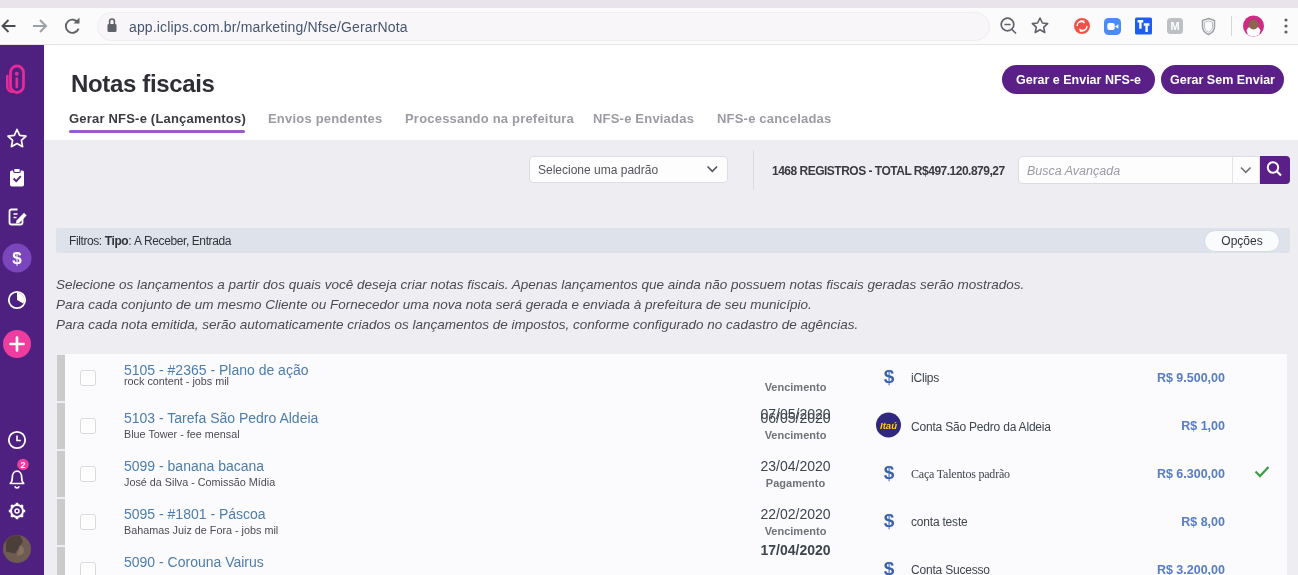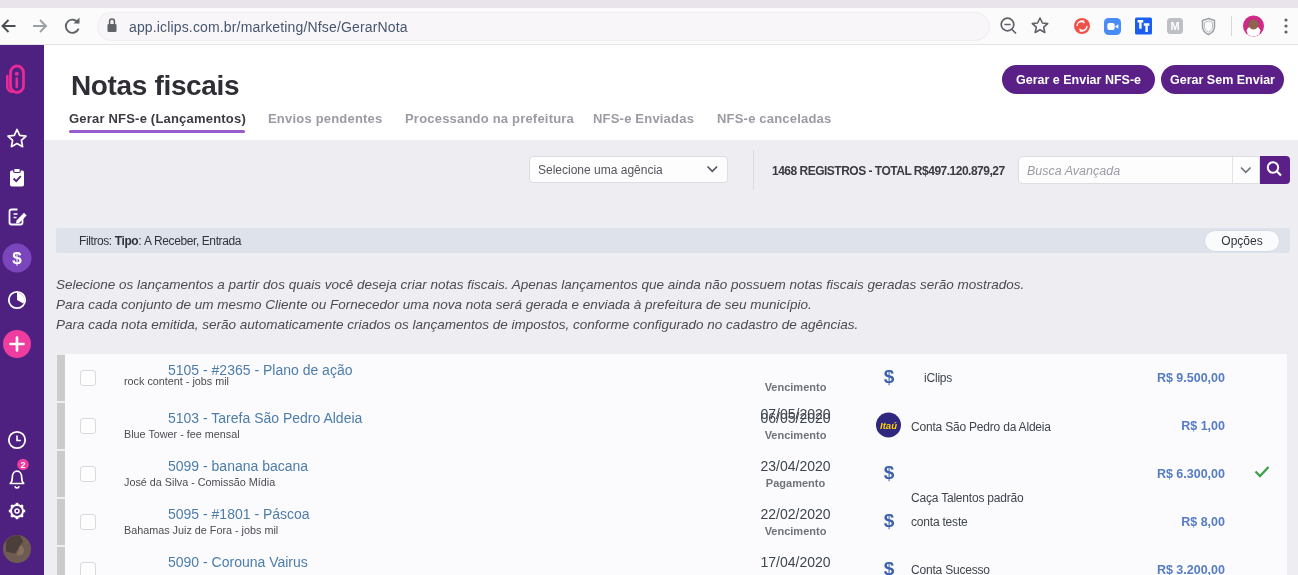--- a/index.html
+++ b/index.html
@@ -11,48 +11,48 @@
   #tabstrip { left:0; top:0; width:1298px; height:8px; background:#e9e4eb; }
   #toolbar { left:0; top:8px; width:1298px; height:37px; background:#fcfbfc; border-bottom:1px solid #e6e3e6; }
   #urlbox { left:97px; top:12px; width:893px; height:29px; background:#f8f6f9; border:1px solid #f1ecf2; border-radius:15px; }
   #urltext { left:129px; top:19px; font-size:14px; color:#46566e; letter-spacing:0.15px; }
 
   
   #sidebar { left:0; top:45px; width:44px; height:530px; background:#4e2180; }
 
   
   #main { left:44px; top:45px; width:1254px; height:530px; background:#fff; }
-  #h1 { left:71px; top:70px; font-size:28px; font-weight:bold; color:#2e2e35; letter-spacing:-0.35px; }
+  #h1 { left:71px; top:70px; font-size:24px; font-weight:bold; color:#2e2e35; letter-spacing:-0.35px; }
   .pbtn { position:absolute; top:65px; height:29px; background:#5a2088; color:#fff; font-size:12.5px; font-weight:bold; border-radius:15px; display:flex; align-items:center; justify-content:center; }
   #tabs { left:69px; top:111px; font-size:13px; font-weight:bold; color:#9b9ba4; height:16px; letter-spacing:0.2px; }
   .tab { position:absolute; top:0; white-space:nowrap; }
   #tab-active { color:#3a3a42; }
   #tabline { left:69px; top:130px; width:176px; height:3px; background:#9a5bd0; border-radius:2px; }
 
   
   #grayzone { left:44px; top:140px; width:1254px; height:435px; background:#eeedf1; }
 
   #agsel { left:529px; top:156px; width:199px; height:27px; background:#fdfdfe; border:1px solid #dcdce2; border-radius:4px; font-size:12px; color:#55555e; display:flex; align-items:center; padding-left:8px; }
   #vdivider { left:753px; top:150px; width:1px; height:40px; background:#dcdae0; }
   #stats { left:772px; top:164px; font-size:12px; font-weight:bold; color:#3a3a42; letter-spacing:-0.5px; }
   #searchwrap { left:1018px; top:156px; width:242px; height:28px; background:#fdfdfe; border:1px solid #dcdce2; border-radius:4px 0 0 4px; }
   #searchph { left:1027px; top:164px; font-size:12.5px; font-style:italic; color:#9b9ba4; }
   #searchchev { left:1232px; top:157px; width:27px; height:26px; border-left:1px solid #e4e2e7; }
   #searchbtn { left:1260px; top:156px; width:30px; height:28px; background:#5a2088; border-radius:0 4px 4px 0; }
 
-  #filterbar { left:56px; top:228px; width:1234px; height:25px; background:#dde2eb; border-radius:2px; font-size:12px; letter-spacing:-0.4px; color:#33333b; display:flex; align-items:center; padding-left:23px; }
+  #filterbar { left:56px; top:228px; width:1234px; height:25px; background:#dde2eb; border-radius:2px; font-size:12px; letter-spacing:-0.4px; color:#33333b; display:flex; align-items:center; padding-left:13px; }
   #opcoes { left:1204px; top:230px; width:76px; height:22px; background:#fafbfc; border:1px solid #d6dae1; border-radius:11px; font-size:12px; color:#33333b; display:flex; align-items:center; justify-content:center; }
 
   .desc { position:absolute; left:56px; font-size:13.5px; color:#4b4b53; white-space:nowrap;font-style:italic; }
 
   
   #card { left:65px; top:354px; width:1222px; height:221px; background:#fbfbfd; }
   .handle { position:absolute; left:57px; width:8px; background:#cbcbcb; }
   .cbox { position:absolute; left:80px; width:16px; height:16px; background:#fdfdfe; border:1px solid #d9d9dd; border-radius:3px; }
-  .rtitle { position:absolute; left:124px; font-size:14px; color:#4d7dab; white-space:nowrap;margin-left:44px; }
+  .rtitle { position:absolute; left:124px; font-size:14px; color:#4d7dab; white-space:nowrap; }
   .rsub { position:absolute; left:124px; font-size:10.8px; color:#4c4c52; white-space:nowrap; }
   .rdate { position:absolute; left:740px; width:111px; text-align:center; font-size:14px; color:#3f454e; }
   .rdlab { position:absolute; left:740px; width:111px; text-align:center; font-size:11px; color:#70737a;font-weight:bold; }
   .racct { position:absolute; left:911px; font-size:12px; letter-spacing:-0.2px; color:#3f454e; white-space:nowrap; }
   .rval { position:absolute; left:1075px; width:150px; text-align:right; font-size:12.5px; font-weight:bold; color:#567cc4; }
   .rdollar { position:absolute; left:878px; width:22px; text-align:center; font-size:19px; font-weight:bold; color:#3c62ac; }
 </style>
 </head>
 <body>
 
@@ -168,21 +168,21 @@
 <div class="pbtn" style="left:1161px; width:123px;">Gerar Sem Enviar</div>
 <div class="abs" id="tabs">
   <span class="tab" id="tab-active" style="left:0;">Gerar NFS-e (Lançamentos)</span>
   <span class="tab" style="left:199px;">Envios pendentes</span>
   <span class="tab" style="left:336px;">Processando na prefeitura</span>
   <span class="tab" style="left:524px;">NFS-e Enviadas</span>
   <span class="tab" style="left:648px;">NFS-e canceladas</span>
 </div>
 <div class="abs" id="tabline"></div>
 
-<div class="abs" id="agsel">Selecione uma agência</div>
+<div class="abs" id="agsel">Selecione uma padrão</div>
 <div class="abs" id="vdivider"></div>
 <div class="abs" id="stats">1468 REGISTROS - TOTAL R$497.120.879,27</div>
 <div class="abs" id="searchwrap"></div>
 <div class="abs" id="searchph">Busca Avançada</div>
 <div class="abs" id="searchchev"></div>
 <div class="abs" id="searchbtn"></div>
 
 <div class="abs" id="filterbar">
     <span>Filtros:&nbsp;<b>Tipo</b>:&nbsp;A Receber, Entrada</span>
   </div>
@@ -203,48 +203,48 @@
 <div class="cbox" style="top:418px;"></div>
 <div class="cbox" style="top:466px;"></div>
 <div class="cbox" style="top:514px;"></div>
 <div class="cbox" style="top:562px;"></div>
 
 <div class="rtitle" style="top:362px;">5105 - #2365 - Plano de ação</div>
 <div class="rsub" style="top:375px;">rock content - jobs mil</div>
 <div class="rdate" style="top:362px;margin-top:44px;">07/05/2020</div>
 <div class="rdlab" style="top:381px;">Vencimento</div>
 <div class="rdollar" style="top:366px;">$</div>
-<div class="racct" style="top:371px;margin-left:13px;">iClips</div>
+<div class="racct" style="top:371px;">iClips</div>
 <div class="rval" style="top:371px;">R$ 9.500,00</div>
 
 <div class="rtitle" style="top:410px;">5103 - Tarefa São Pedro Aldeia</div>
 <div class="rsub" style="top:428px;">Blue Tower - fee mensal</div>
 <div class="rdate" style="top:410px;">06/05/2020</div>
 <div class="rdlab" style="top:429px;">Vencimento</div>
 <div class="racct" style="top:420px;">Conta São Pedro da Aldeia</div>
 <div class="rval" style="top:419px;">R$ 1,00</div>
 
 <div class="rtitle" style="top:458px;">5099 - banana bacana</div>
 <div class="rsub" style="top:476px;">José da Silva - Comissão Mídia</div>
 <div class="rdate" style="top:458px;">23/04/2020</div>
 <div class="rdlab" style="top:477px;">Pagamento</div>
 <div class="rdollar" style="top:462px;">$</div>
-<div class="racct" style="top:491px;">Caça Talentos padrão</div>
+<div class="racct" style="top:467px;font-family:Liberation Serif, serif;">Caça Talentos padrão</div>
 <div class="rval" style="top:467px;">R$ 6.300,00</div>
 
 <div class="rtitle" style="top:506px;">5095 - #1801 - Páscoa</div>
 <div class="rsub" style="top:524px;">Bahamas Juiz de Fora - jobs mil</div>
 <div class="rdate" style="top:506px;">22/02/2020</div>
 <div class="rdlab" style="top:525px;">Vencimento</div>
 <div class="rdollar" style="top:510px;">$</div>
 <div class="racct" style="top:515px;">conta teste</div>
 <div class="rval" style="top:515px;">R$ 8,00</div>
 
 <div class="rtitle" style="top:554px;">5090 - Corouna Vairus</div>
-<div class="rdate" style="top:554px;">17/04/2020</div>
+<div class="rdate" style="top:542px;font-weight:bold;">17/04/2020</div>
 <div class="rdollar" style="top:558px;">$</div>
 <div class="racct" style="top:563px;">Conta Sucesso</div>
 <div class="rval" style="top:563px;">R$ 3.200,00</div>
 
 <svg class="abs" style="left:0;top:0;" width="1298" height="575" viewBox="0 0 1298 575">
 
   <path d="M707.5 166.5 l4.8 4.8 l4.8 -4.8" fill="none" stroke="#55555e" stroke-width="1.7"></path>
 
   <path d="M1241 167.5 l4.8 4.8 l4.8 -4.8" fill="none" stroke="#73737c" stroke-width="1.7"></path>
 

